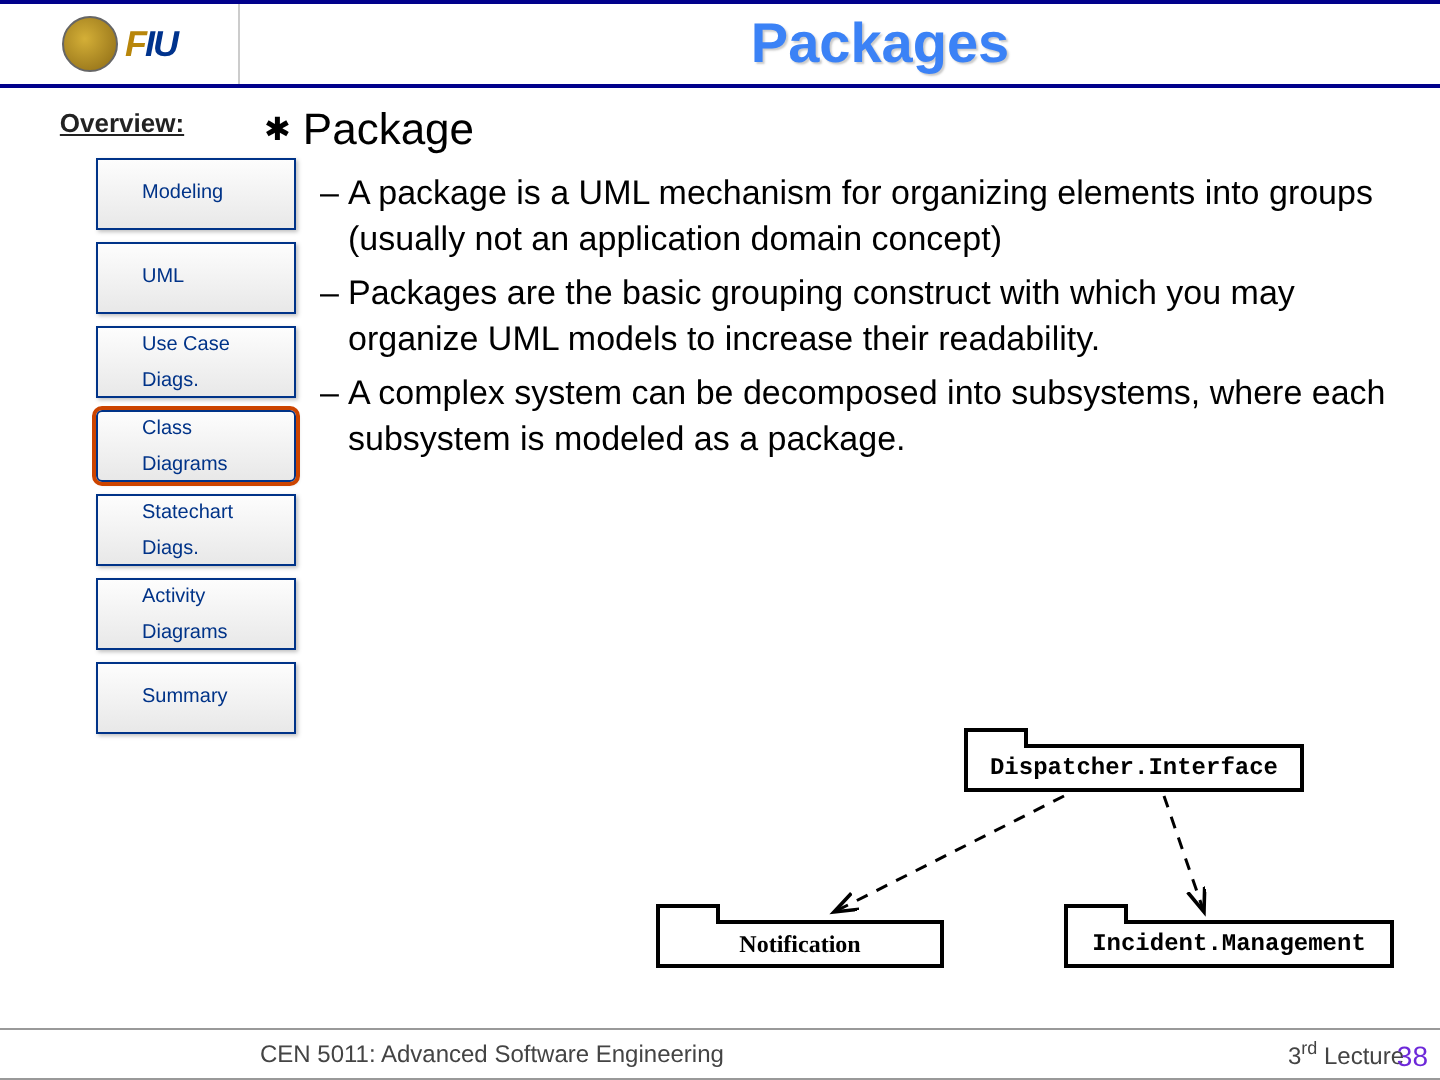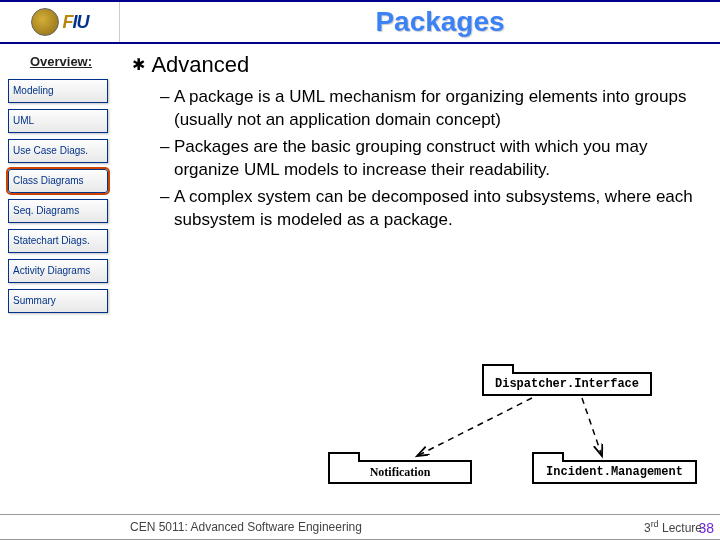--- a/index.html
+++ b/index.html
@@ -56,31 +56,32 @@
     font-weight: bold;
     text-decoration: underline;
     font-size: 13px;
     color: #222;
     margin-bottom: 10px;
     text-align: center;
   }
   .nav-btn {
     display: block;
     width: 100px;
-    height: 24px;
+    height: 36px;
     margin-bottom: 6px;
     background: linear-gradient(#fdfdfd, #e8e8e8);
     border: 1px solid #003388;
     font-size: 10px;
     color: #003388;
     text-align: left;
-    padding: 0 4px;
+    padding: 0 22px;
     line-height: 18px;
     cursor: pointer;
     box-shadow: 1px 1px 2px rgba(0,0,0,0.25);
+    margin-left: 40px;
   }
   .nav-btn.highlight {
     outline: 2px solid #cc4400;
     outline-offset: 0px;
     border-radius: 3px;
   }
   .content {
     flex: 1;
     padding: 8px 24px 0 10px;
     position: relative;
@@ -166,29 +167,28 @@
   <div class="title">Packages</div>
 </div>
 
 <div class="body-area">
   <div class="sidebar">
     <div class="sidebar-title">Overview:</div>
     <button class="nav-btn">Modeling</button>
     <button class="nav-btn">UML</button>
     <button class="nav-btn">Use Case Diags.</button>
     <button class="nav-btn highlight">Class Diagrams</button>
-    <button class="nav-btn">Seq. Diagrams</button>
     <button class="nav-btn">Statechart Diags.</button>
     <button class="nav-btn">Activity Diagrams</button>
     <button class="nav-btn">Summary</button>
   </div>
 
   <div class="content">
     <div class="main-heading">
-      <span class="snow">✱</span><span>Advanced</span>
+      <span class="snow">✱</span><span>Package</span>
     </div>
     <ul class="bullets">
       <li>A package is a UML mechanism for organizing elements into groups  (usually not an application domain concept)</li>
       <li>Packages are the basic grouping construct with which you may organize UML models to increase their readability.</li>
       <li>A complex system can be decomposed into subsystems, where each subsystem is modeled as a package.</li>
     </ul>
 
     <div class="diagram">
       <svg class="deps">
         <defs>

